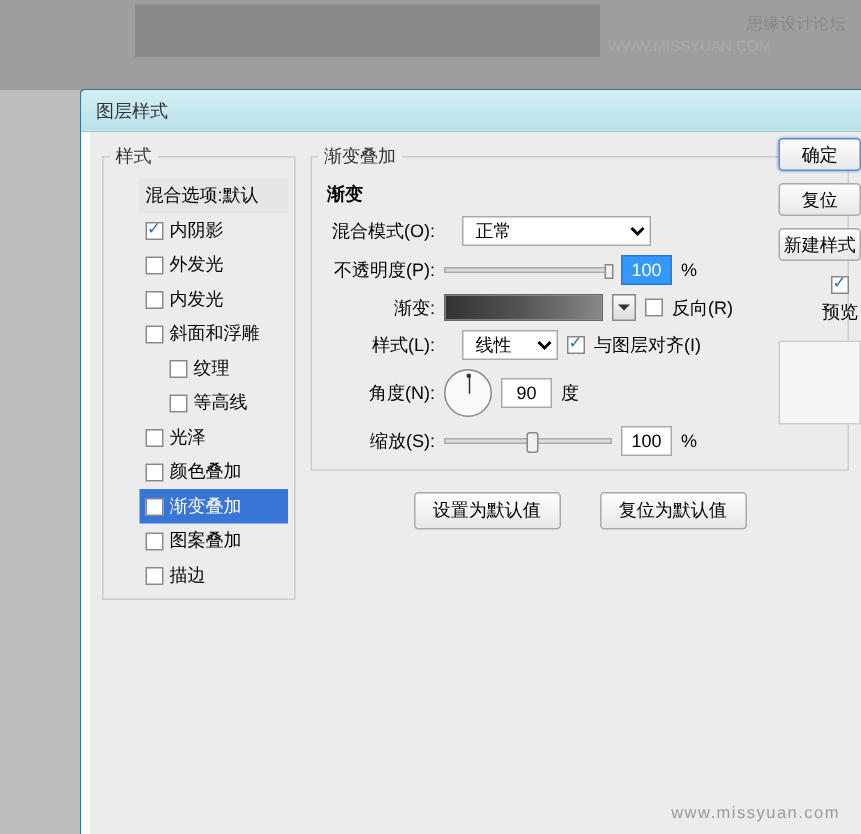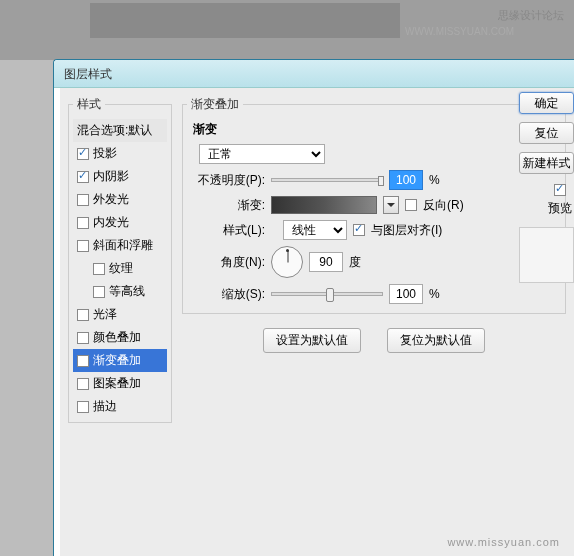--- a/index.html
+++ b/index.html
@@ -7,24 +7,24 @@
 
 .bg-top { position: absolute; top: 0; left: 0; right: 0; height: 60px; background: #9e9e9e; }
 .bg-top-inner { position: absolute; top: 3px; left: 90px; width: 310px; height: 35px; background: #8a8a8a; }
 .watermark { position: absolute; top: 8px; right: 10px; font-size: 11px; color: #888; }
 .watermark-sub { position: absolute; top: 26px; right: 60px; font-size: 10px; color: #aaa; }
 
 .dialog-frame { position: absolute; top: 59px; left: 53px; right: 0; bottom: 0; background: #fff; border: 1px solid #2a7a9a; border-right: none; border-bottom: none; border-radius: 4px 0 0 0; }
 .titlebar { height: 28px; background: linear-gradient(#d5eef4, #b9e1ea); border-bottom: 1px solid #9cc; padding-left: 10px; line-height: 28px; color: #333; border-radius: 4px 0 0 0; }
 .dialog-body { background: #ececec; position: absolute; top: 28px; left: 6px; right: 0; bottom: 0; padding: 8px; display: flex; gap: 10px; }
 
-.styles-panel { width: 104px; }
+.styles-panel { width: 129px; }
 fieldset { border: 1px solid #ccc; padding: 6px 4px 4px 4px; background: #ececec; }
 legend { padding: 0 4px; color: #333; }
-.style-list { list-style: none; }
+.style-list { list-style: none; margin-left: 20px; }
 .style-list li { padding: 3px 2px 3px 4px; display: flex; align-items: center; gap: 4px; cursor: pointer; }
 .style-list li.header { background: #e6e6e6; }
 .style-list li.selected { background: #3875d7; color: #fff; }
 .style-list li.indent { padding-left: 20px; }
 .cb { width: 12px; height: 12px; border: 1px solid #888; background: #fff; display: inline-block; position: relative; }
 .cb.checked::after { content: "✓"; position: absolute; top: -3px; left: 0; color: #2a6db3; font-size: 11px; }
 .selected .cb.checked::after { color: #fff; }
 
 .options-panel { flex: 1; min-width: 0; }
 .gradient-fs { height: 218px; }
@@ -70,24 +70,20 @@
 
     <div class="styles-panel">
       <fieldset>
         <legend>样式</legend>
         <ul class="style-list">
           <li class="header">混合选项:默认</li>
         </ul>
         <ul class="style-list" id="styles-ul">
             <li>
               <span class="cb checked"></span>
-              <span>投影</span>
-            </li>
-            <li>
-              <span class="cb checked"></span>
               <span>内阴影</span>
             </li>
             <li>
               <span class="cb"></span>
               <span>外发光</span>
             </li>
             <li>
               <span class="cb"></span>
               <span>内发光</span>
             </li>
@@ -126,20 +122,21 @@
           </ul>
       </fieldset>
     </div>
 
     <div class="options-panel" style="position:relative;">
       <fieldset class="gradient-fs">
         <legend>渐变叠加</legend>
         <div style="font-weight:bold;margin:2px 0 4px 6px;">渐变</div>
 
         <div class="row">
+          <span class="lbl">混合模式(O):</span>
           <select><option>正常</option></select>
         </div>
 
         <div class="row">
           <span class="lbl">不透明度(P):</span>
           <span class="opacity-slider">
               <span class="thumb"></span>
             </span>
           <span class="val-box sel">100</span>
           <span>%</span>

